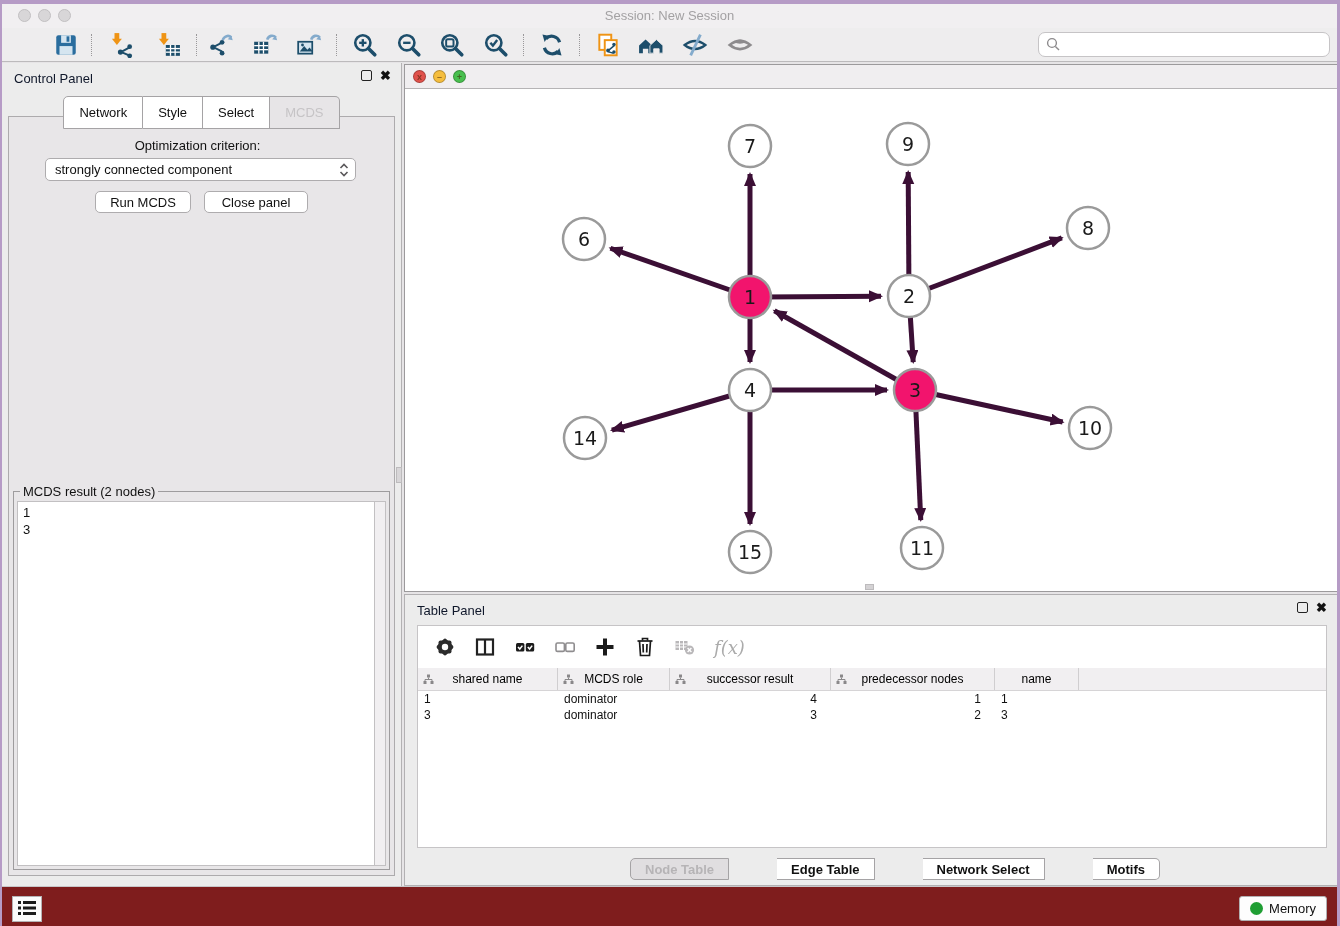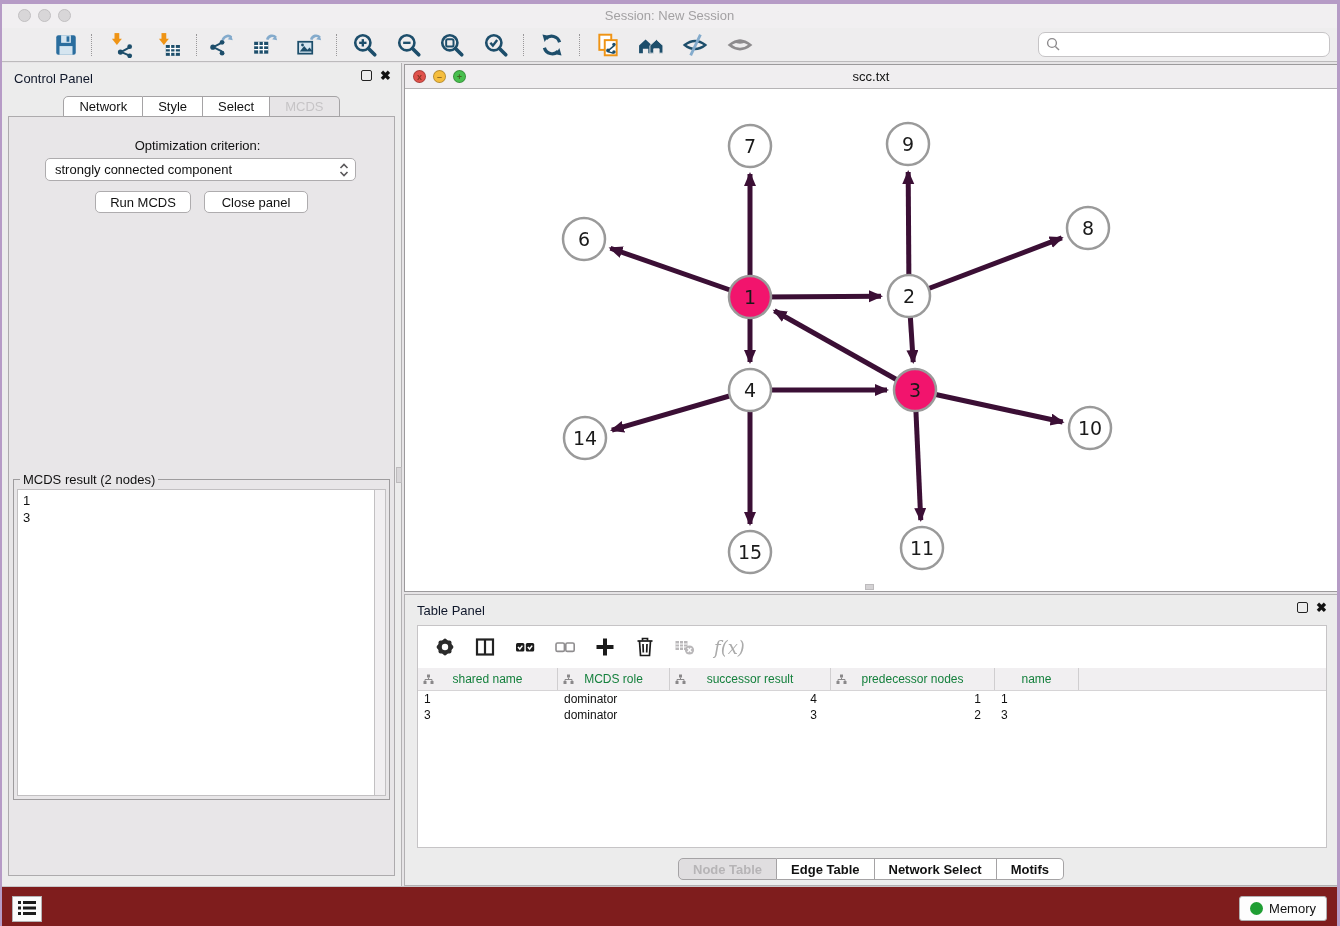--- a/index.html
+++ b/index.html
@@ -34,38 +34,38 @@
 
   
   #control-panel { position:absolute; left:2px; top:63px; width:400px; height:823px;
     background:#ececec; border-right:1px solid #b3b1b3; }
   .panel-header { position:absolute; left:12px; top:8px; font-size:13px; color:#0f172a; }
   .win-btns { position:absolute; right:10px; top:7px; display:flex; gap:8px; align-items:center; }
   .float-btn { width:11px; height:11px; border:1.6px solid #222; border-radius:2px; background:transparent; padding:0; }
   .close-btn { border:none; background:transparent; font-size:13px; font-weight:bold; color:#111; line-height:11px; padding:0; }
 
   #cp-tabs { position:absolute; left:0; right:0; top:33px; height:21px; display:flex; justify-content:center; z-index:2; }
-  .cp-tab { height:21px; padding:0 15px; font-size:13px; line-height:20px; background:#fff;
+  .cp-tab { height:33px; padding:0 15px; font-size:13px; line-height:20px; background:#fff;
     border:1px solid #a5a3a5; border-left:none; color:#111; }
   .cp-tab:first-child { border-left:1px solid #a5a3a5; border-radius:5px 0 0 0; }
   .cp-tab:last-child { border-radius:0 5px 0 0; }
   .cp-tab.selected { background:#e7e5e7; color:#c6c4c6; }
 
   #cp-box { position:absolute; left:6px; top:53px; width:387px; height:760px;
     background:#e8e6e8; border:1px solid #adabad; }
   #opt-label { position:absolute; left:0; right:8px; top:21px; text-align:center; font-size:13px; color:#111; }
   #criterion-select { position:absolute; left:36px; top:41px; width:311px; height:23px; background:#fff;
     border:1px solid #aeacae; border-radius:5px; font-size:13px; text-align:left; padding:0 24px 0 9px; color:#111; }
   #criterion-stepper { position:absolute; right:6px; top:4px; width:10px; height:14px; }
   .cp-button { position:absolute; top:74px; height:22px; background:#fff; border:1px solid #aeacae;
     border-radius:5px; font-size:13px; color:#111; padding:0 12px; }
   #run-btn { left:86px; width:96px; }
   #closepanel-btn { left:195px; width:104px; }
 
-  #mcds-fieldset { position:absolute; left:4px; top:362px; width:377px; height:321px;
+  #mcds-fieldset { position:absolute; left:4px; top:374px; width:377px; height:379px;
     border:1px solid #9e9c9e; }
   #mcds-legend { position:absolute; left:6px; top:-8px; background:#e8e6e8; padding:0 3px;
     font-size:13px; color:#111; }
   #mcds-result { position:absolute; left:3px; right:15px; top:9px; bottom:3px; background:#fff;
     border:1px solid #c2c0c2; border-right:none; font-family:"Liberation Sans","DejaVu Sans",sans-serif;
     font-size:13px; line-height:17px; color:#111; padding:2px 5px; white-space:pre; overflow:hidden; }
   #mcds-scroll { position:absolute; right:3px; top:9px; bottom:3px; width:12px;
     background:#f1eff1; border:1px solid #c2c0c2; }
 
   
@@ -90,30 +90,30 @@
     background:#fff; border:1px solid #c6c4c6; display:flex; align-items:center; gap:18px; padding-left:16px; }
   .tp-icon { background:transparent; border:none; padding:0; width:22px; height:22px; }
   .tp-icon svg { width:22px; height:22px; display:block; }
   #fx-icon { font-family:"DejaVu Serif","Liberation Serif",serif; font-style:italic;
     font-size:18px; color:#ababab; width:auto; }
 
   #tp-table { position:absolute; left:12px; top:73px; width:910px; height:180px;
     background:#fff; border:1px solid #c6c4c6; border-top:none; overflow:hidden; }
   #tp-header { display:flex; height:23px; background:#f1eff1; border-bottom:1px solid #d6d4d6; }
   .th { display:flex; align-items:center; justify-content:center; position:relative;
-    border-right:1px solid #d0ced0; font-size:12px; color:#15803d; }
+    border-right:1px solid #d0ced0; font-size:12px; color:#000000; }
   .th .tree-ic { position:absolute; left:5px; top:6px; }
   .tr { display:flex; height:16px; }
   .td { font-size:12px; color:#111; padding:1px 6px 0 6px; overflow:hidden; white-space:nowrap; }
   .td.right { text-align:right; padding-right:14px; }
   .c0{width:140px} .c1{width:112px} .c2{width:161px} .c3{width:164px} .c4{width:84px}
 
   #tp-tabs { position:absolute; left:0; right:0; bottom:5px; height:22px; display:flex; justify-content:center; }
   .tp-tab { height:22px; padding:0 14px; font-size:13px; font-weight:bold; line-height:21px; background:#fff;
-    border:1px solid #a5a3a5; border-left:none; color:#111; }
+    border:1px solid #a5a3a5; border-left:none; color:#111;margin-left:48px; }
   .tp-tab:first-child { border-left:1px solid #a5a3a5; border-radius:5px 0 0 5px; }
   .tp-tab:last-child { border-radius:0 5px 5px 0; }
   .tp-tab.selected { background:#e0dee0; color:#b6b4b6; }
 
   
   #status-bar { position:absolute; left:2px; top:886px; width:1335px; height:52px;
     background:#7f1d1d; border-top:1px solid #c8c6c8; }
   #list-btn { position:absolute; left:10px; top:9px; width:30px; height:26px; background:#fbfbfb;
     border:1px solid #b5b3b5; }
   #memory-btn { position:absolute; right:10px; top:9px; height:25px; background:#fdfdfd;
@@ -331,21 +331,20 @@
       </div>
     </div>
     <div id="cp-grip" style="position:absolute; right:-1px; top:404px; left:auto; width:6px; height:16px; background:#d8d6d8; border:1px solid #bdbbbd;"></div>
   </div>
 
   <div id="network-window">
     <div id="net-titlebar">
       <button class="tl" id="tl-close">x</button>
       <button class="tl" id="tl-min">–</button>
       <button class="tl" id="tl-zoom">+</button>
-      <div id="net-title">scc.txt</div>
     </div>
     <svg id="graph-svg" width="932" height="503">
       <defs>
         <marker id="arrow" markerUnits="userSpaceOnUse" markerWidth="16" markerHeight="14" refX="12" refY="6" orient="auto">
           <path id="arrow-path" d="M0,0 L14,6 L0,12 Z" fill="#3b0f35"></path>
         </marker>
       </defs>
       <g id="edge-layer">
           <line x1="345" y1="208" x2="345" y2="85" stroke="#3b0f35" stroke-width="5" marker-end="url(#arrow)"></line>
           <line x1="345" y1="208" x2="205.43299517937103" y2="159.23562482170794" stroke="#3b0f35" stroke-width="5" marker-end="url(#arrow)"></line>

